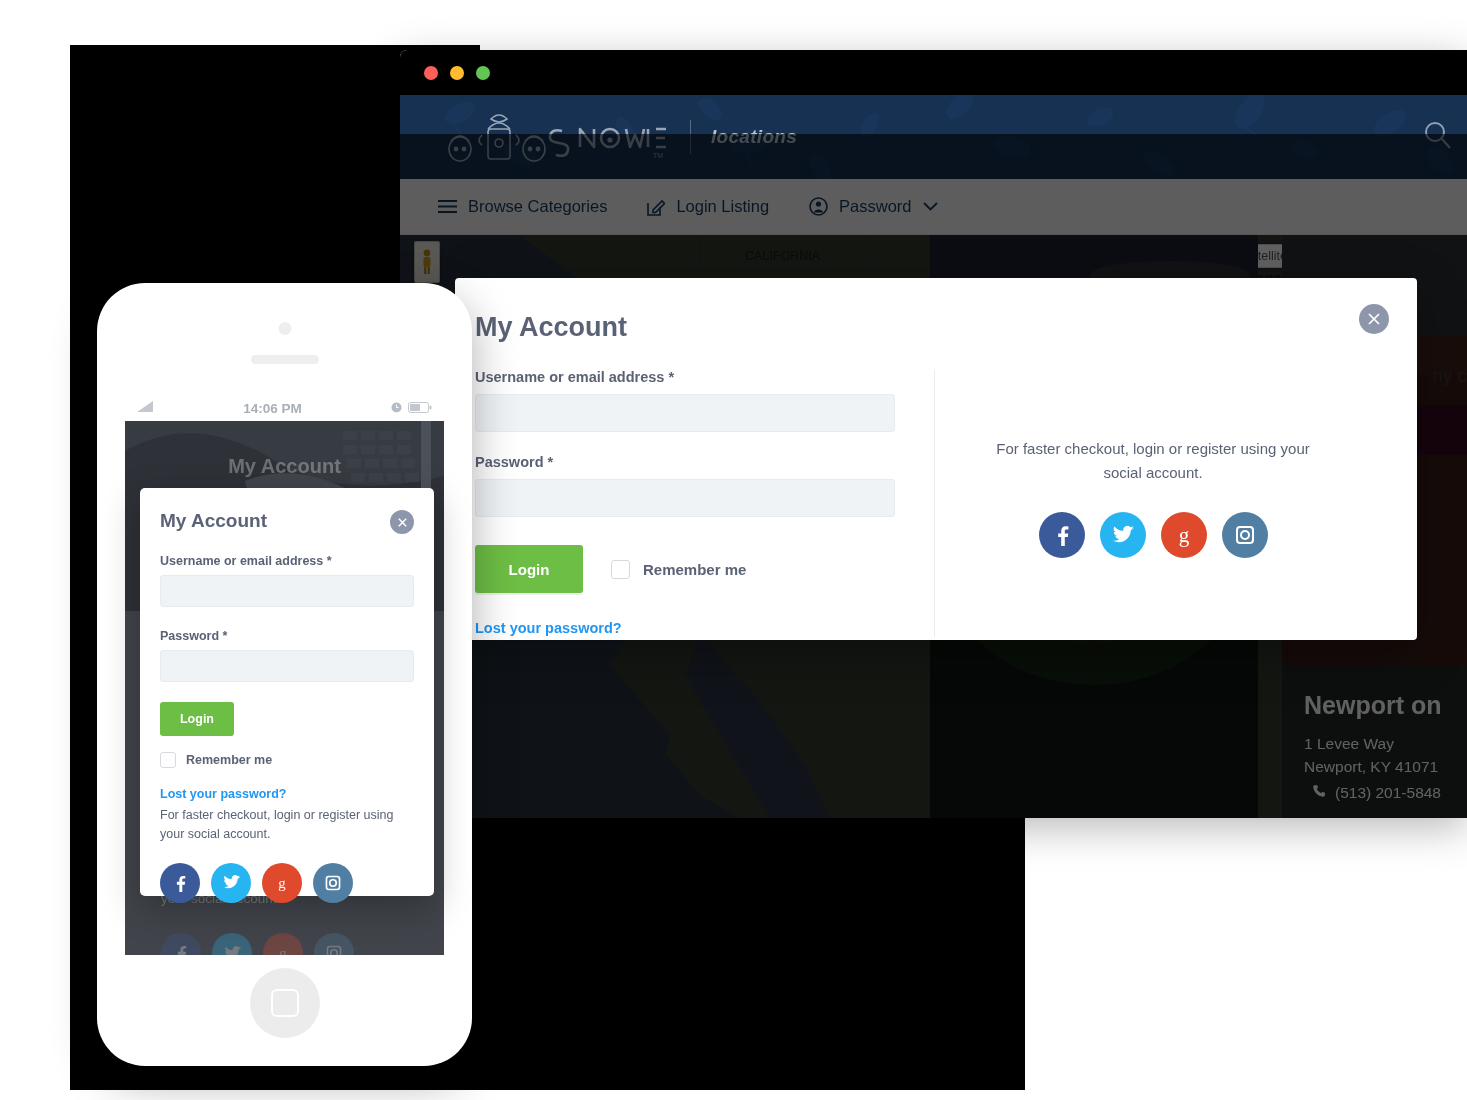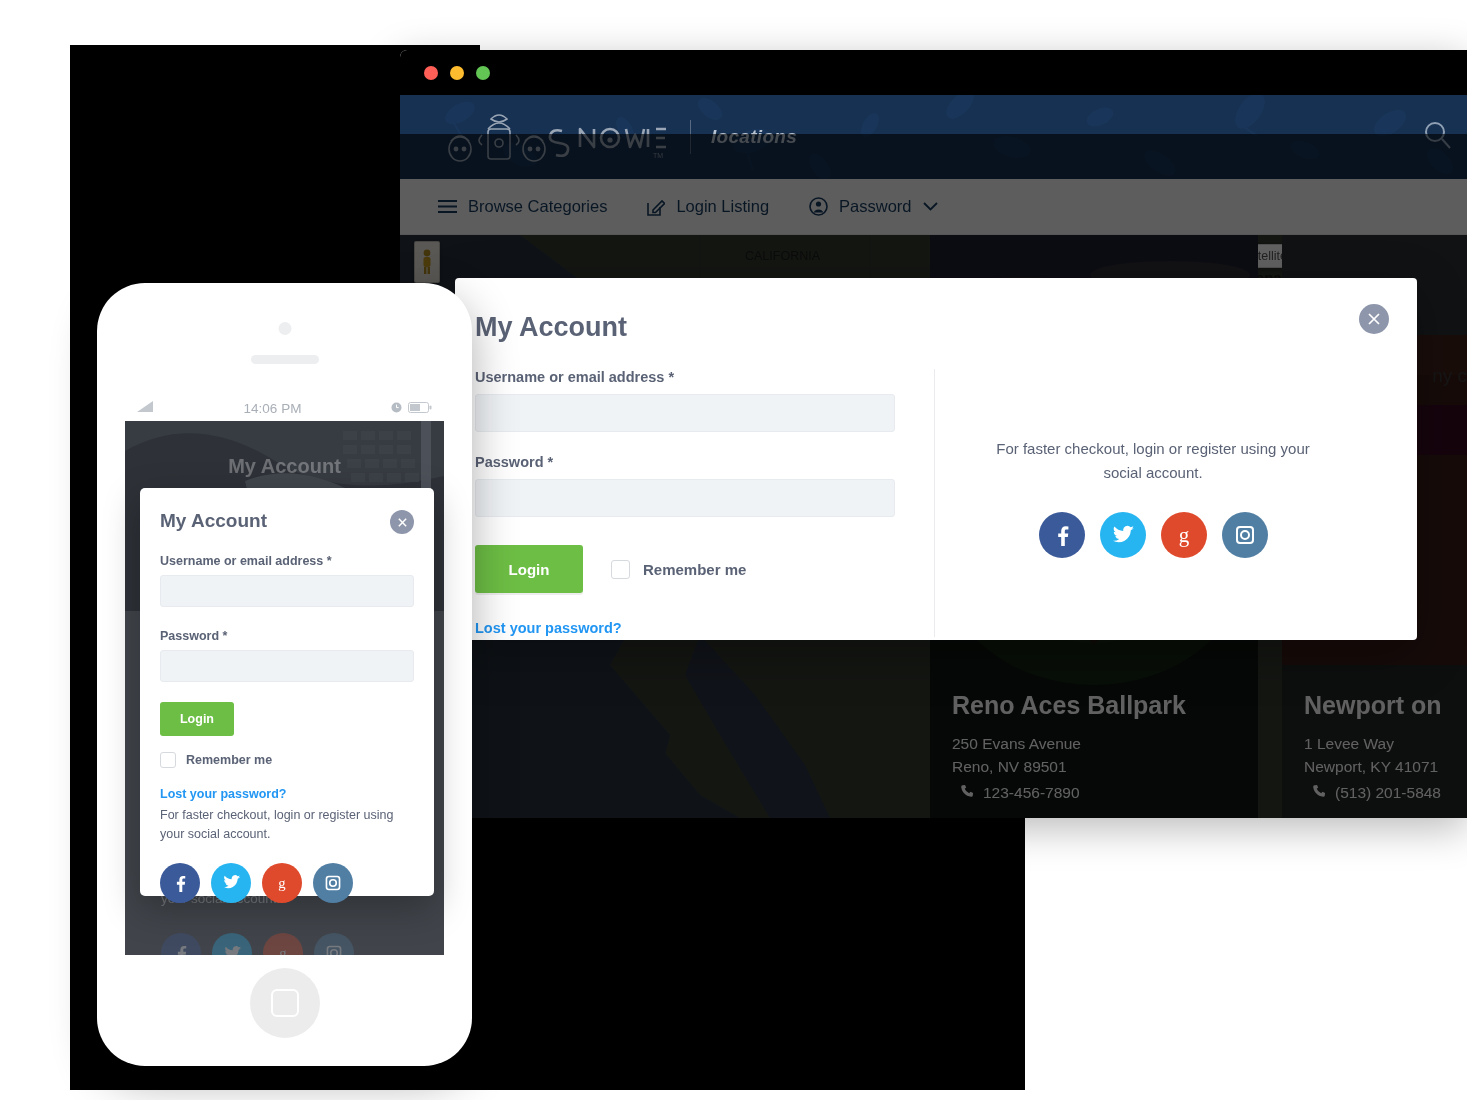--- a/index.html
+++ b/index.html
@@ -247,21 +247,21 @@
   .phone-screen {
     position: absolute; left: 28px; right: 28px;
     top: 112px; height: 560px;
     background: #3b3f46; overflow: hidden;
   }
   .status-bar {
     height: 26px; background: #ffffff;
     display: flex; align-items: center; justify-content: space-between;
     padding: 0 12px;
   }
-  .status-time { font-size: 13.5px; color: #a9afb7; font-weight: 400; }
+  .status-time { font-size: 13.5px; color: #a9afb7; font-weight: 700; }
   .screen-hero {
     position: relative; height: 100%; background: #2e3238;
     overflow: hidden;
   }
   .hero-img { position: absolute; inset: 0; }
   .hero-title {
     position: absolute; left: 0; right: 0; top: 34px; text-align: center;
     font-size: 20px; font-weight: 600; color: rgba(255,255,255,.30);
   }
   .hero-ghost-text {
@@ -521,33 +521,20 @@
             <ellipse cx="164" cy="330" rx="100" ry="78" fill="#3b5c33"></ellipse>
             <path d="M164 250 L240 330 L164 410 L88 330 Z" fill="#4a3a2c"></path>
             <rect y="160" width="328" height="30" fill="#14202a"></rect>
             <rect x="18" y="116" width="5" height="50" fill="#2a3540"></rect>
             <rect x="118" y="110" width="5" height="56" fill="#2a3540"></rect>
             <rect x="218" y="112" width="5" height="54" fill="#2a3540"></rect>
             <circle cx="120" cy="104" r="9" fill="#ddd7c6" opacity=".5"></circle>
             <circle cx="220" cy="106" r="8" fill="#ddd7c6" opacity=".45"></circle>
             <rect width="328" height="583" fill="#000" opacity=".50"></rect>
           </svg>
-          <div class="card-body">
-            <div class="card-title">Reno Aces Ballpark</div>
-            <div class="card-line">250 Evans Avenue</div>
-            <div class="card-line">Reno, NV 89501</div>
-            <div class="card-phone">
-              <span>
-                <svg width="14" height="14" viewBox="0 0 14 14" fill="#ffffff">
-                  <path d="M2.6 1.2 L5 .9 L6.2 3.6 L4.7 4.8 A8 8 0 0 0 9.2 9.3 L10.4 7.8 L13.1 9 L12.8 11.4 A1.6 1.6 0 0 1 11 12.8 C5.6 12 2 8.4 1.2 3 A1.6 1.6 0 0 1 2.6 1.2z"></path>
-                </svg>
-              </span>
-              <span>123-456-7890</span>
-            </div>
-          </div>
         </div>
 
         <div class="listing-card">
           <svg class="card-photo" width="328" height="583" viewBox="0 0 328 583" preserveAspectRatio="none">
             <rect width="328" height="583" fill="#40464c"></rect>
             <rect y="0" width="328" height="120" fill="#5c6670"></rect>
             <rect y="100" width="328" height="40" fill="#8a4a3c"></rect>
             <rect y="140" width="328" height="300" fill="#7b4234"></rect>
             <rect x="0" y="160" width="120" height="230" fill="#c8cbc4"></rect>
             <rect x="14" y="200" width="90" height="180" fill="#5d8a84"></rect>

